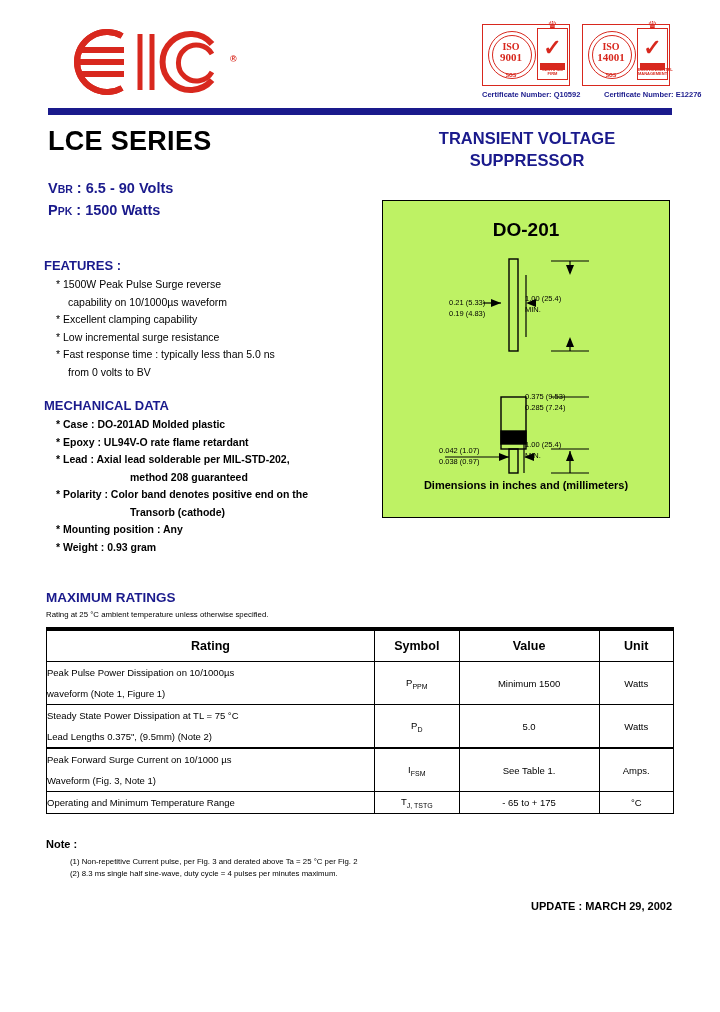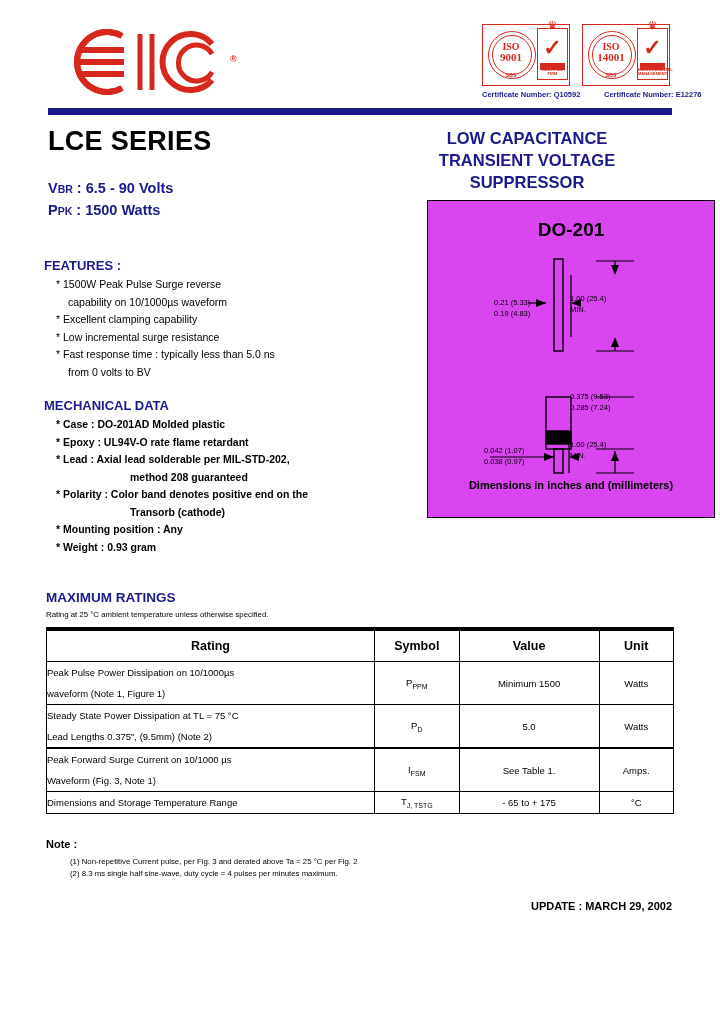--- a/index.html
+++ b/index.html
@@ -118,22 +118,21 @@
   .bullets.mech { top: 416px; width: 310px; font-weight: bold; }
   .bullets div { white-space: nowrap; }
   .ind { padding-left: 12px; }
   .ind2 { padding-left: 74px; }
 
   
   .pkg-box {
     position: absolute; left: 382px; top: 200px;
     width: 288px; height: 318px;
     border: 1.5px solid #000; box-sizing: border-box;
-    background: #d946ef;
-    margin-left: 45px;
+    background: #bef264;
   }
   .pkg-title {
     position: absolute; left: 0; top: 18px; width: 100%;
     text-align: center; font-size: 19px; font-weight: bold;
   }
   .pkg-caption {
     position: absolute; left: 0; bottom: 26px; width: 100%;
     text-align: center; font-size: 11px; font-weight: bold;
   }
   .dwg { position: absolute; left: 0; top: 44px; width: 288px; height: 230px; }
@@ -264,21 +263,20 @@
   <div class="series-title">LCE SERIES</div>
 
   <div class="spec-line vbr">
     <span>V</span><sub>BR</sub><span> : 6.5 - 90 Volts</span>
   </div>
   <div class="spec-line ppk">
     <span>P</span><sub>PK</sub><span> : 1500 Watts</span>
   </div>
 
   <div class="right-title">
-    <div>LOW CAPACITANCE</div>
     <div>TRANSIENT VOLTAGE</div>
     <div>SUPPRESSOR</div>
   </div>
 
   <div class="sect-head features">FEATURES :</div>
   <div class="bullets features">
     <div>* 1500W Peak Pulse Surge reverse</div>
     <div class="ind">capability on 10/1000µs waveform</div>
     <div>* Excellent clamping capability</div>
     <div>* Low incremental surge resistance</div>
@@ -413,21 +411,21 @@
         <td class="rating-cell grp-top">
           <div>Peak Forward Surge Current on 10/1000 µs</div>
           <div>Waveform (Fig. 3, Note 1)</div>
         </td>
         <td class="center-cell grp-top"><span>I</span><sub>FSM</sub></td>
         <td class="center-cell grp-top">See Table 1.</td>
         <td class="center-cell grp-top">Amps.</td>
       </tr>
       <tr>
         <td class="rating-cell" style="border-top:none;">
-          <div>Dimensions and Storage Temperature Range</div>
+          <div>Operating and Minimum Temperature Range</div>
         </td>
         <td class="center-cell"><span>T</span><sub>J, TSTG</sub></td>
         <td class="center-cell">- 65 to + 175</td>
         <td class="center-cell">°C</td>
       </tr>
     </tbody>
   </table>
 
   <div class="note-head">Note :</div>
   <div class="note-lines">

